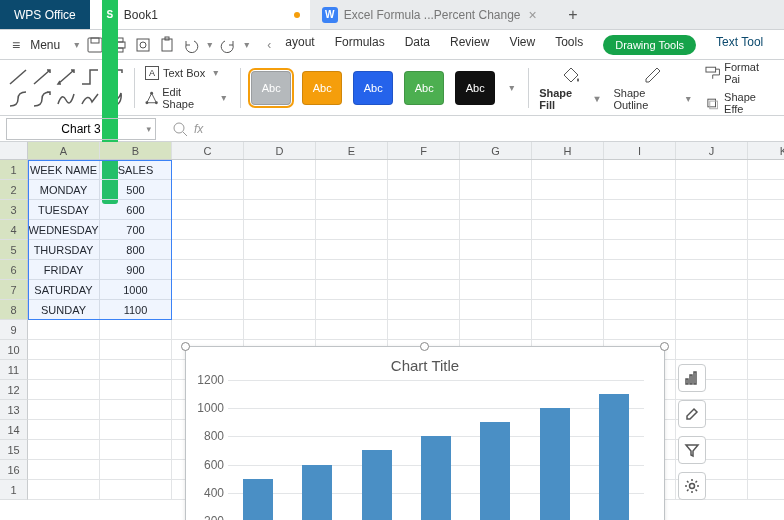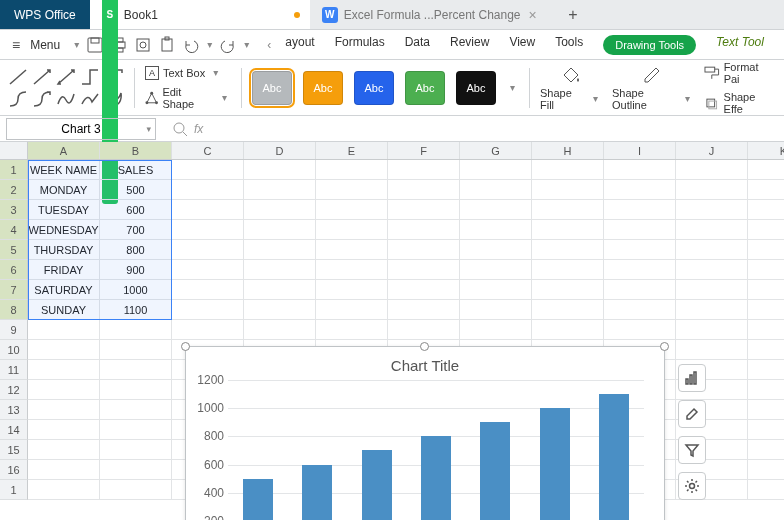--- a/index.html
+++ b/index.html
@@ -21,21 +21,21 @@
   .hamburger { padding: 0 10px 0 12px; font-size: 14px; color: #555; }
   .menu-label { padding-right: 10px; }
   .qicon { width: 18px; height: 18px; margin: 0 3px; display: inline-block; color: #555; }
   .qicon svg { width: 100%; height: 100%; }
   .chev { padding: 0 4px; color: #888; font-size: 10px; }
   .spacer-sm { width: 10px; }
   .menus { display: flex; gap: 20px; padding-left: 10px; }
   .menus .cut { position: relative; }
   .menuitem { cursor: default; }
   .menuitem.green { background: #16a34a; color: #fff; padding: 4px 12px; border-radius: 12px; font-size: 11px; }
-  .menuitem.blue { color: #4d7c0f; font-style: italic; }
+  .menuitem.blue { color: #0c4a6e; }
 
   
   .ribbon { display: flex; align-items: center; height: 56px; border-bottom: 1px solid #d0d3d6; padding: 0 8px; gap: 10px; font-size: 12px; color: #333; }
   .linesgroup { display: grid; grid-template-columns: repeat(5, 20px); grid-template-rows: 18px 18px; gap: 4px 4px; }
   .linesgroup svg { width: 20px; height: 18px; stroke: #555; fill: none; stroke-width: 1.5; }
   .vsep { width: 1px; height: 40px; background: #d0d3d6; }
   .vstack { display: flex; flex-direction: column; gap: 6px; }
   .rb-btn { display: flex; align-items: center; gap: 4px; font-size: 11px; color: #333; }
   .rb-btn .sq { width: 14px; height: 14px; border: 1px solid #555; }
   .styleswatches { display: flex; gap: 11px; }
@@ -206,21 +206,21 @@
       <div class="swatch" style="background: rgb(76, 175, 80); color: rgb(255, 255, 255);">Abc</div>
       <div class="swatch" style="background: rgb(17, 17, 17); color: rgb(255, 255, 255);">Abc</div>
     </div>
   <span class="chev">▾</span>
   <div class="vsep"></div>
   <div class="ribbonbtn">
     <svg class="icon" viewBox="0 0 22 20">
         <path d="M4 10 L11 3 L18 10 L11 17 Z" fill="none" stroke="#555"></path>
         <path d="M18 13 Q20 15 18 17 Q16 15 18 13" fill="#555"></path>
       </svg>
-    <span style="display:flex;align-items:center;gap:2px;">
+    <span style="display:flex;align-items:center;gap:2px;font-weight:bold;">
         <span>Shape Fill</span>
         <span class="chev">▾</span>
       </span>
   </div>
   <div class="ribbonbtn">
     <svg class="icon" viewBox="0 0 22 20">
         <path d="M3 17 L6 17 L17 6 L14 3 L3 14 Z" fill="none" stroke="#555"></path>
       </svg>
     <span style="display:flex;align-items:center;gap:2px;">
         <span>Shape Outline</span>

